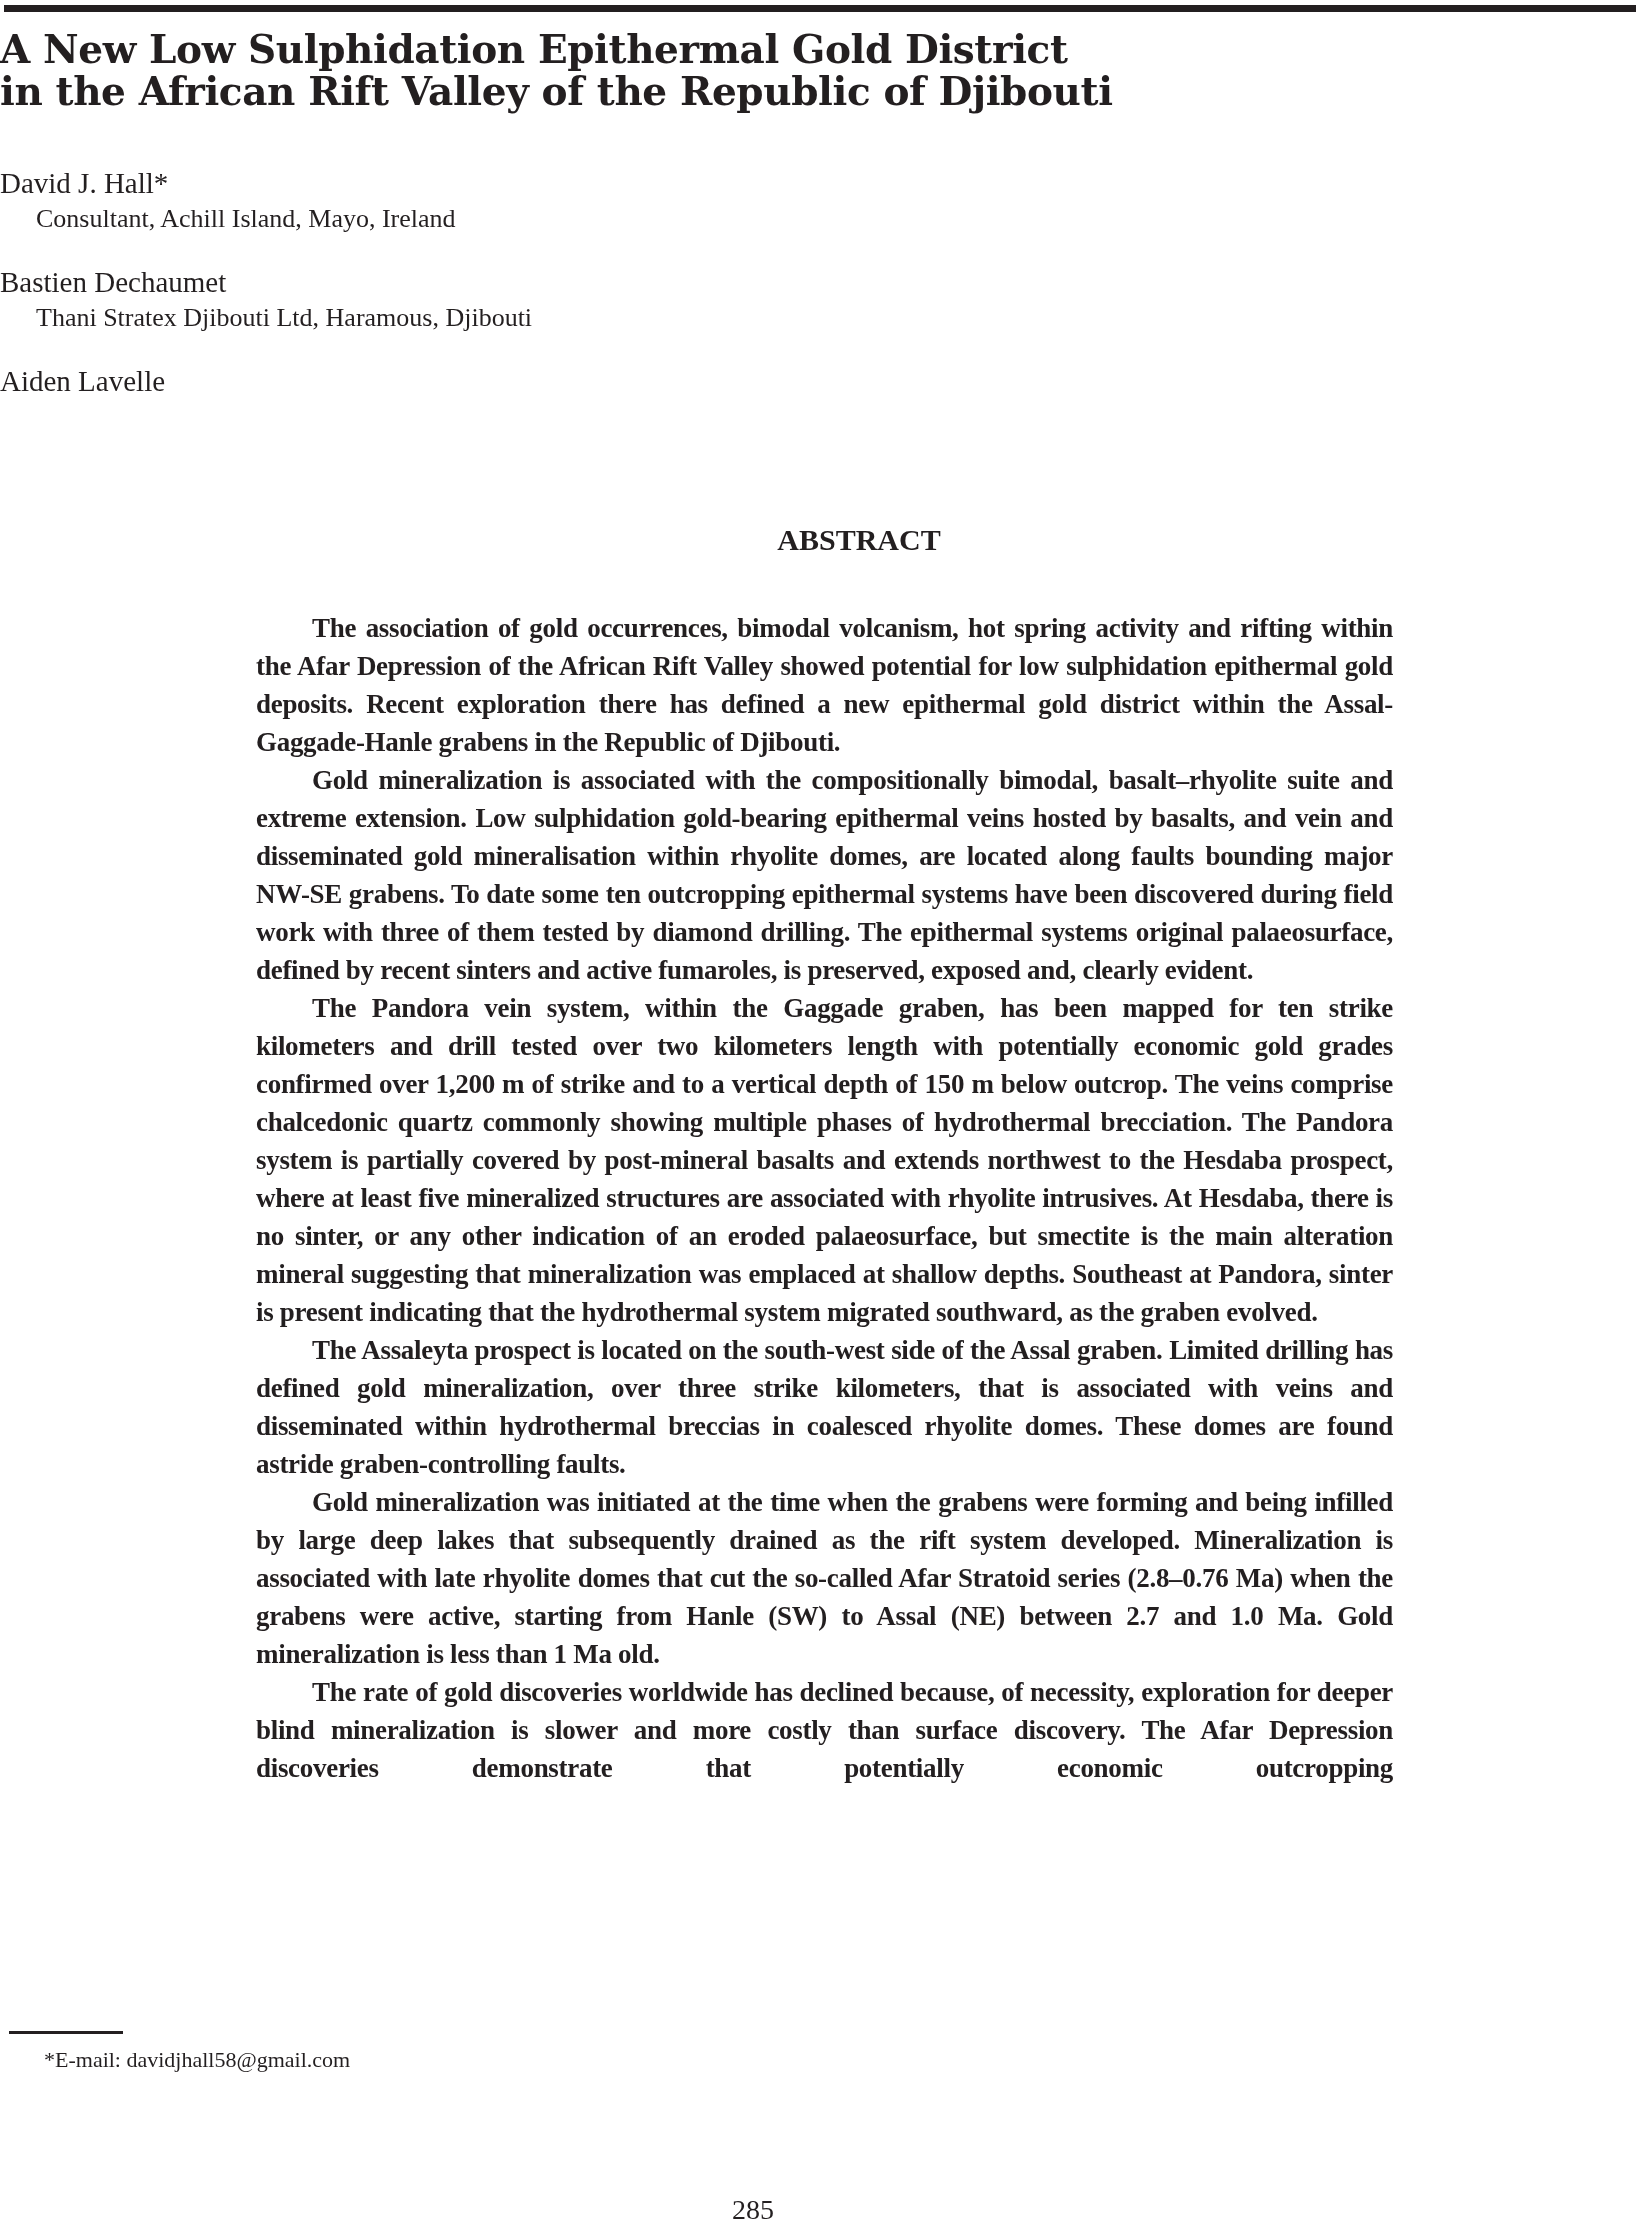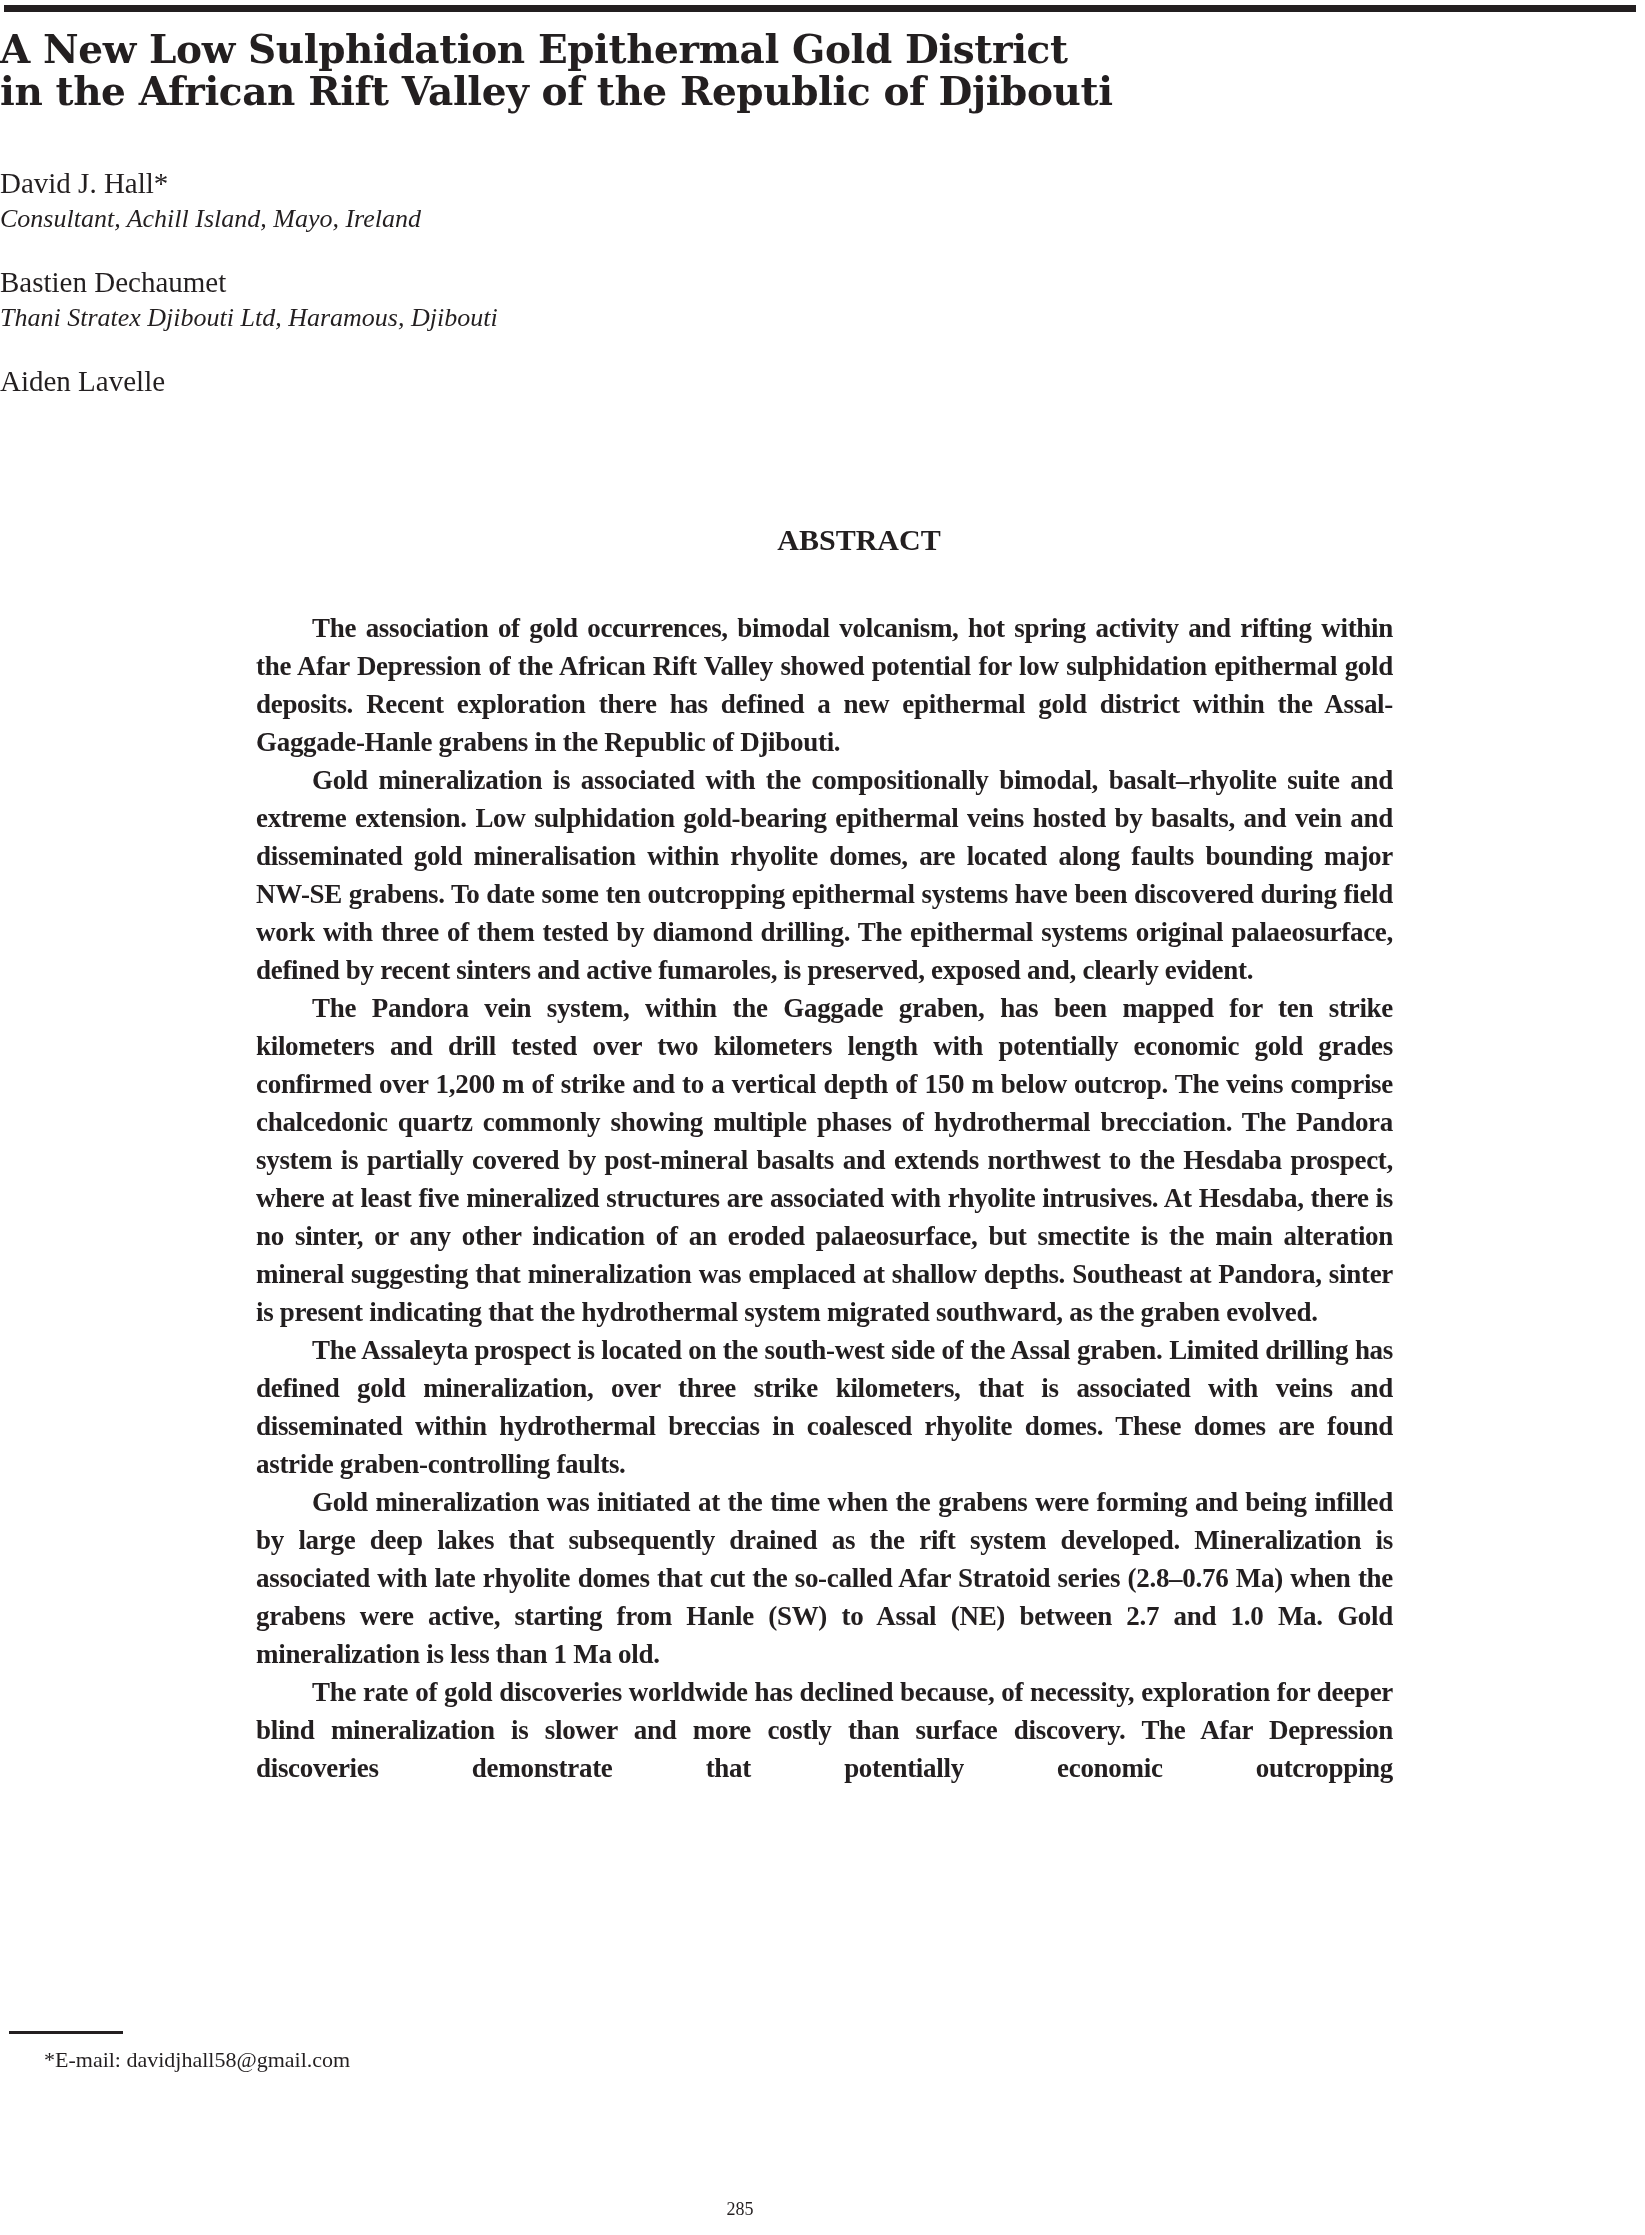--- a/index.html
+++ b/index.html
@@ -19,21 +19,21 @@
     font-weight: bold;
     font-size: 39px; line-height: 42px;
     letter-spacing: -0.4px;
     transform: scaleX(1.0);
   }
   .title div { white-space: nowrap; }
   .authors {
     position: absolute; left: 0; top: 166px; width: 1646px; text-align: left;
   }
   .author-name { font-size: 29px; line-height: 35px; height: 35px; }
-  .author-aff { font-style: italic; font-size: 26px; line-height: 35px; height: 35px; margin-bottom: 29px; }
+  .author-aff { font-size: 26px; line-height: 35px; height: 35px; margin-bottom: 29px; padding-left: 36px; }
   .abstract-heading {
     position: absolute; left: 0; top: 522px; width: 1646px; text-align: center;
     font-weight: bold; font-size: 30px; line-height: 35px; margin-left: 36px;
   }
   .abstract-body {
     position: absolute; left: 256px; top: 609px; width: 1137px;
     font-weight: bold; font-size: 27px; line-height: 38px;
     text-align: justify; hyphens: manual;
     letter-spacing: -0.3px;
   }
@@ -41,22 +41,22 @@
   .abstract-body p:first-child { text-indent: 56px; }
   .footnote-rule {
     position: absolute; left: 8.7px; top: 2031px; width: 114px; height: 2.6px;
     background: #231f20;
   }
   .footnote {
     position: absolute; left: 44px; top: 2047px;
     font-size: 22px; line-height: 26px;
   }
   .page-number {
-    position: absolute; left: 3px; top: 2194px; width: 1474px; text-align: center;
-    font-size: 18px; line-height: 31px;
+    position: absolute; left: 16px; top: 2194px; width: 1474px; text-align: center;
+    font-size: 28px; line-height: 31px;
   }
 </style>
 </head>
 <body>
 
 <div class="top-rule"></div>
 
 <div class="title">
   <div>A New Low Sulphidation Epithermal Gold District</div>
   <div>in the African Rift Valley of the Republic of Djibouti</div>

